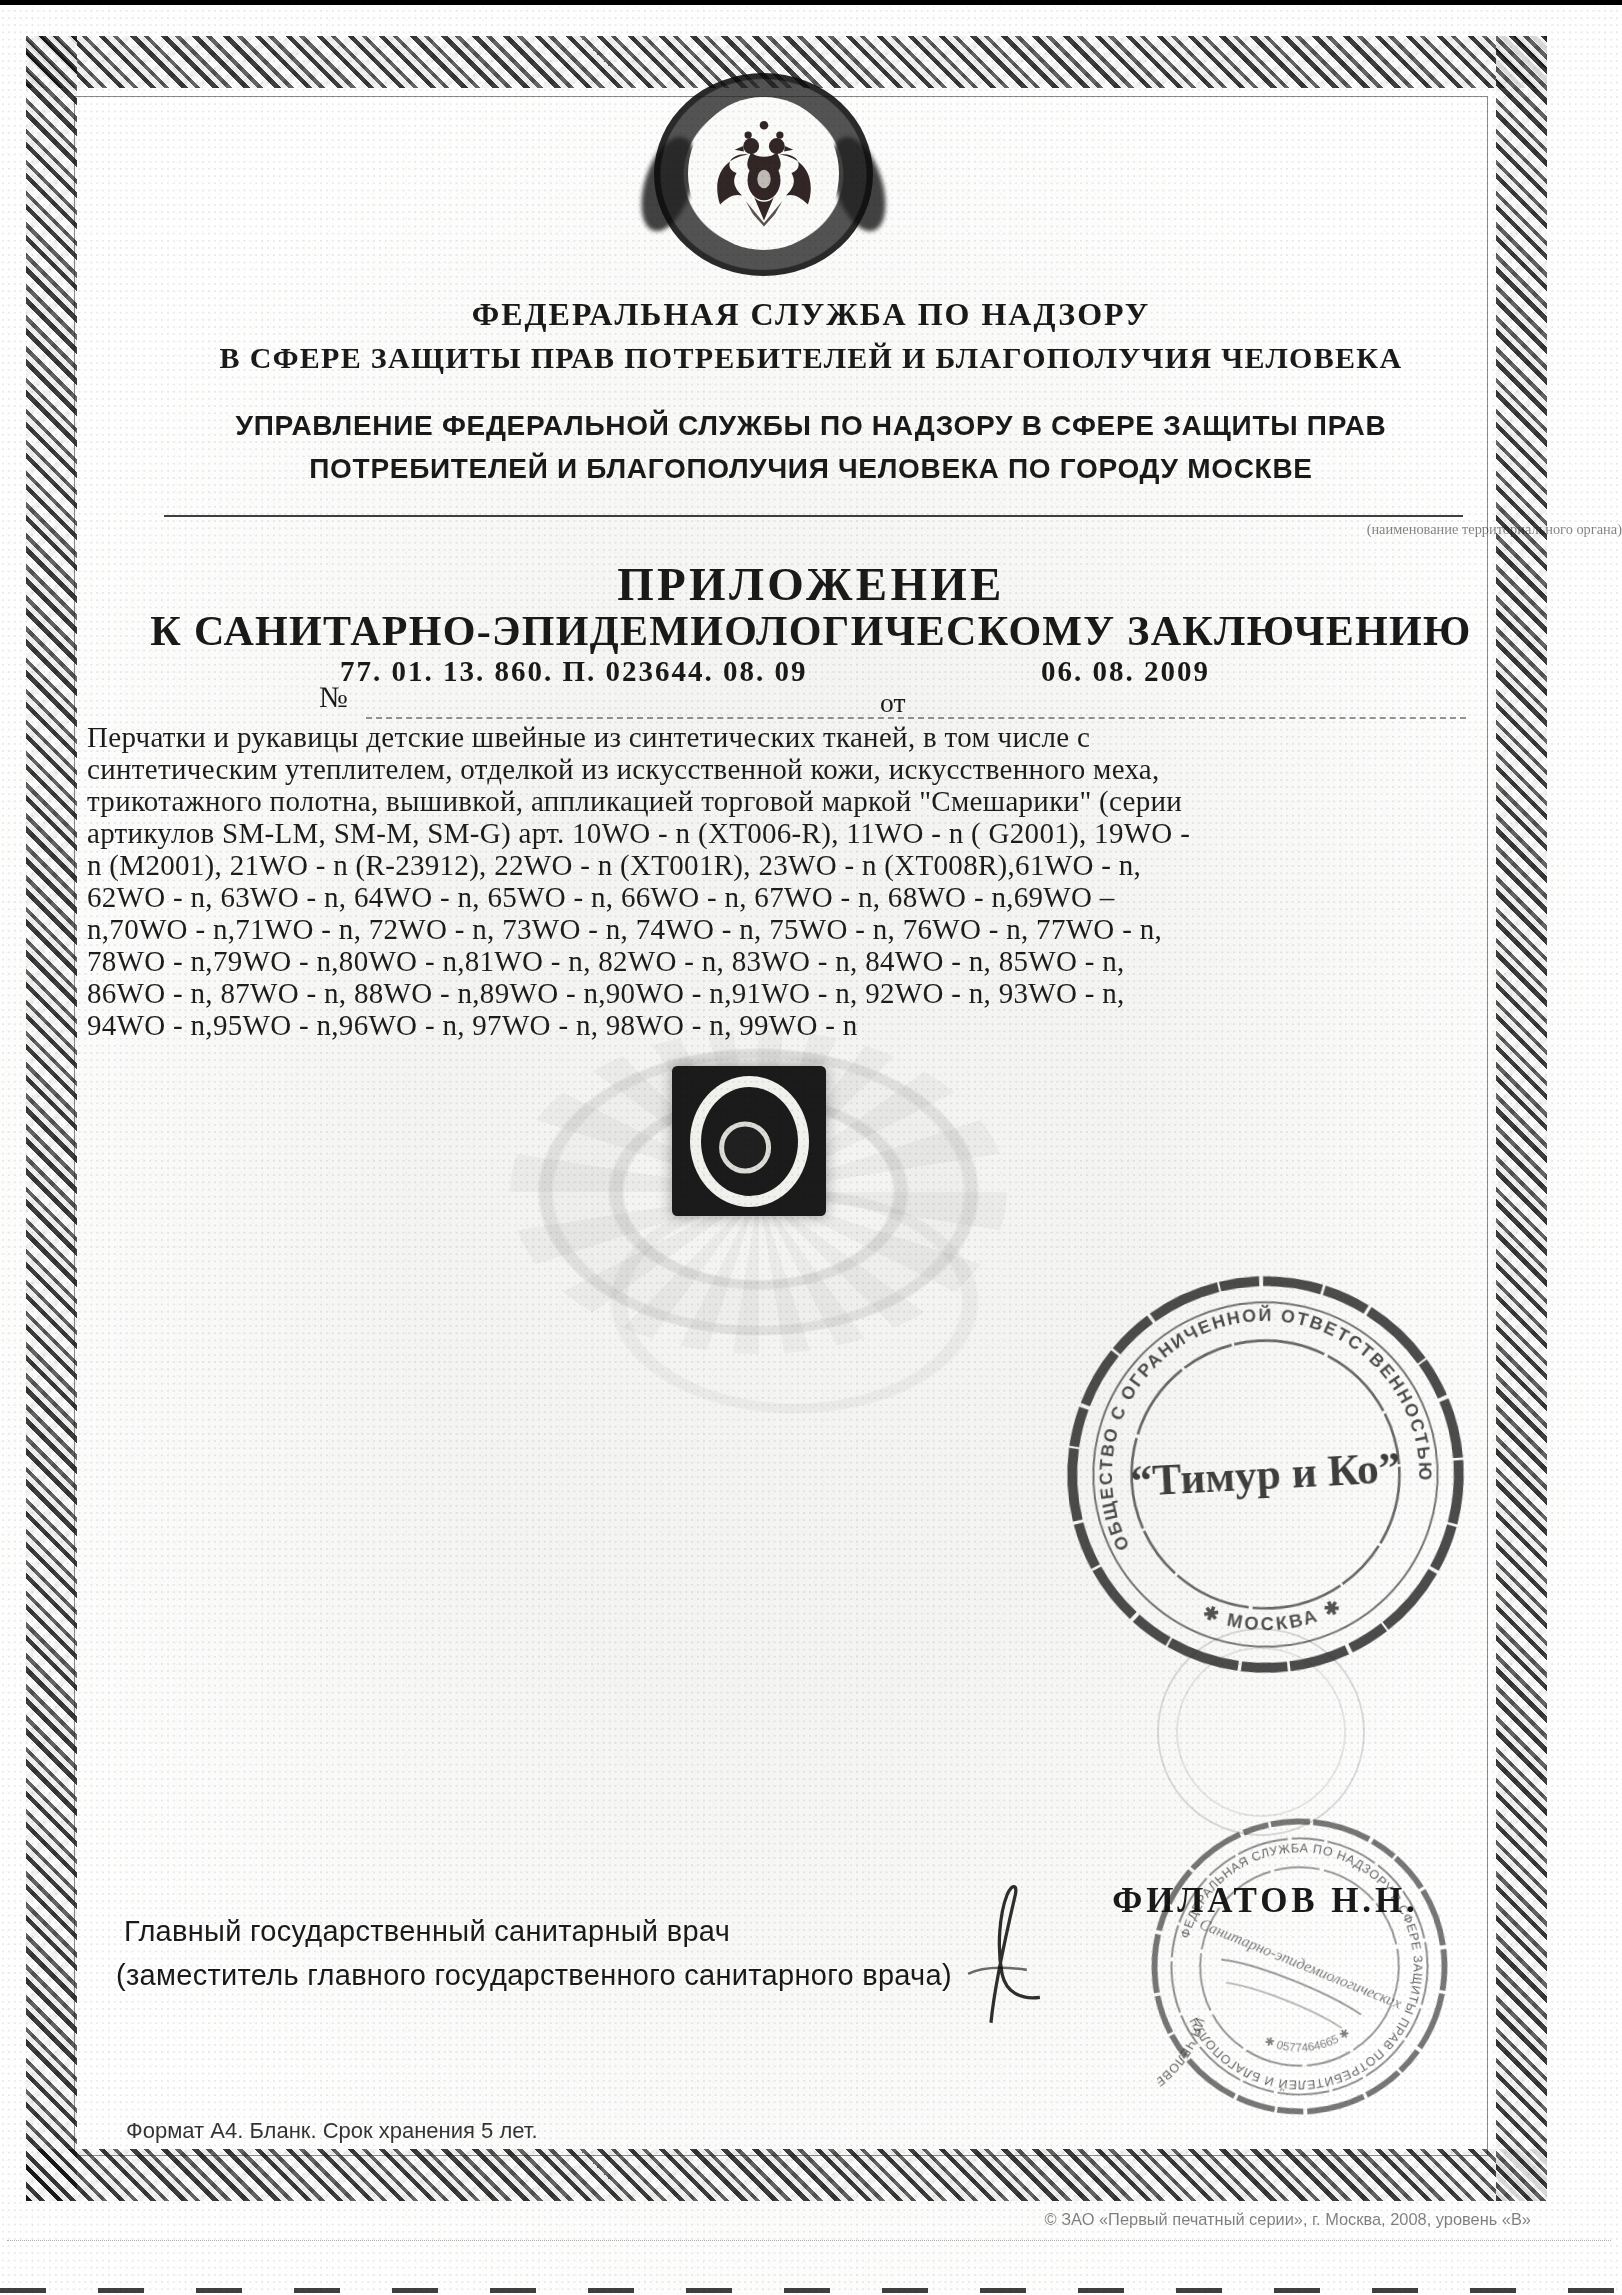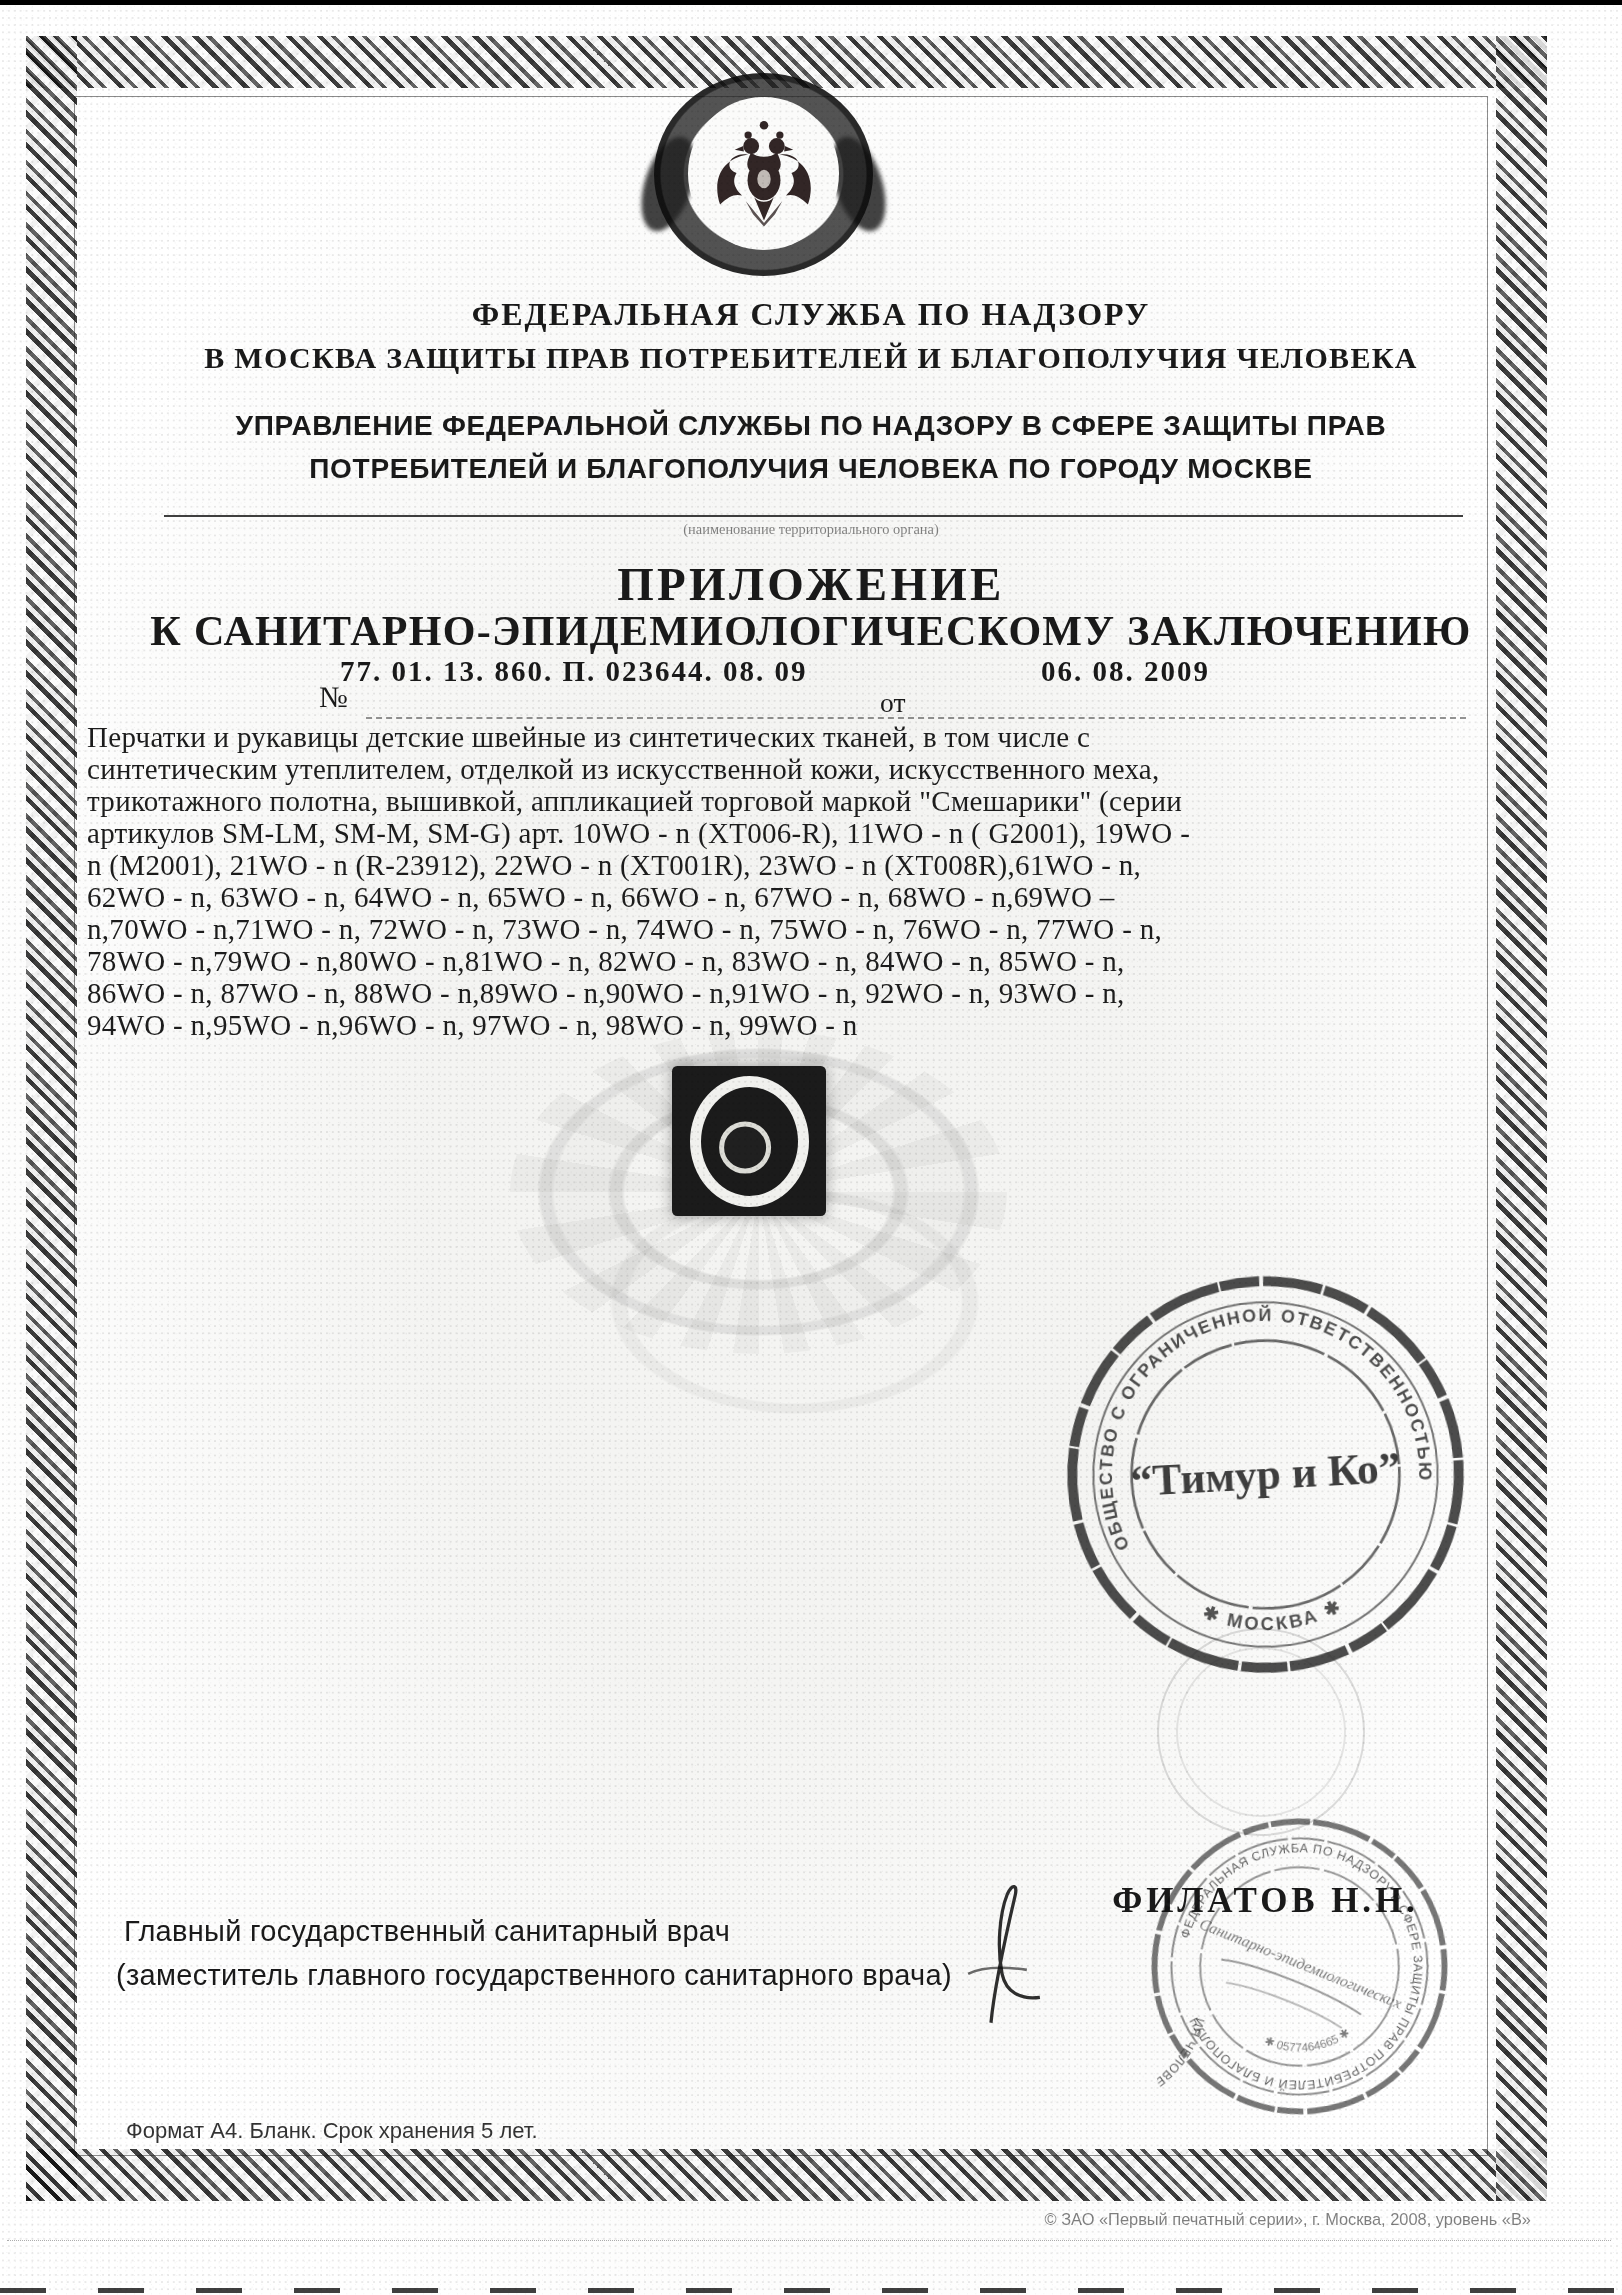--- a/index.html
+++ b/index.html
@@ -42,21 +42,21 @@
   .emblem-oval{position:absolute;left:34px;top:23.6px;right:34px;bottom:26px;background:#fbfbfa;
     border-radius:50%;display:flex;align-items:center;justify-content:center;}
   .eagle{filter:blur(0.4px);opacity:.92;}
   
   .c{position:absolute;left:0;width:1622px;text-align:center;z-index:2;}
   .h1{top:296px;font-size:32px;font-weight:bold;letter-spacing:2px;filter:blur(0.3px);}
   .h2{top:341px;font-size:30px;font-weight:bold;letter-spacing:1.3px;filter:blur(0.3px);}
   .of1{top:410px;font-family:"Liberation Sans",sans-serif;font-size:28px;font-weight:bold;letter-spacing:0.7px;filter:blur(0.3px);}
   .of2{top:453px;font-family:"Liberation Sans",sans-serif;font-size:28px;font-weight:bold;letter-spacing:0.7px;filter:blur(0.3px);}
   .rule{position:absolute;left:164px;top:515px;width:1299px;height:2px;background:rgba(10,10,10,.78);z-index:2;}
-  .org-caption{top:521px;font-size:14.4px;opacity:.55;filter:blur(0.5px);}
+  .org-caption{top:521px;font-size:14.4px;opacity:.55;filter:blur(0.5px);text-align:right;}
   .t1{top:557px;font-size:47px;font-weight:bold;letter-spacing:3.3px;filter:blur(0.4px);}
   .t2{top:607px;font-size:42px;font-weight:bold;letter-spacing:1.3px;filter:blur(0.3px);}
   .num{position:absolute;left:340px;top:655px;font-size:29px;font-weight:bold;letter-spacing:2px;filter:blur(0.3px);z-index:2;}
   .date{position:absolute;left:1041px;top:655px;font-size:29px;font-weight:bold;letter-spacing:2px;filter:blur(0.3px);z-index:2;}
   .no-label{position:absolute;left:319px;top:680px;font-size:30px;z-index:2;}
   .ot-label{position:absolute;left:880px;top:687px;font-size:27.5px;z-index:2;}
   .dashline{position:absolute;left:366px;top:717px;width:1100px;border-top:2px dashed rgba(0,0,0,.42);z-index:2;}
   .body-text{position:absolute;left:87px;top:721px;width:1465px;z-index:2;
     font-size:29px;line-height:32px;letter-spacing:0.3px;color:#1d1d1d;
     white-space:pre-line;filter:blur(0.2px);}
@@ -127,21 +127,21 @@
           <ellipse cx="100" cy="106" rx="27" ry="33"></ellipse>
           <path d="M84,134 L100,172 L116,134 C108,144 92,144 84,134 Z"></path>
           <path d="M70,140 L100,176 L130,140 L118,162 L100,182 L82,162 Z" opacity=".8"></path>
         </g>
         <ellipse cx="100" cy="104" rx="11" ry="15" fill="#d8d2cc" opacity=".85"></ellipse>
       </svg>
     </div>
   </div>
 
   <div class="c h1">ФЕДЕРАЛЬНАЯ СЛУЖБА ПО НАДЗОРУ</div>
-  <div class="c h2">В МОСКВА ЗАЩИТЫ ПРАВ ПОТРЕБИТЕЛЕЙ И БЛАГОПОЛУЧИЯ ЧЕЛОВЕКА</div>
+  <div class="c h2">В СФЕРЕ ЗАЩИТЫ ПРАВ ПОТРЕБИТЕЛЕЙ И БЛАГОПОЛУЧИЯ ЧЕЛОВЕКА</div>
   <div class="c of1">УПРАВЛЕНИЕ ФЕДЕРАЛЬНОЙ СЛУЖБЫ ПО НАДЗОРУ В СФЕРЕ ЗАЩИТЫ ПРАВ</div>
   <div class="c of2">ПОТРЕБИТЕЛЕЙ И БЛАГОПОЛУЧИЯ ЧЕЛОВЕКА ПО ГОРОДУ МОСКВЕ</div>
   <div class="rule"></div>
   <div class="c org-caption">(наименование территориального органа)</div>
 
   <div class="c t2">К САНИТАРНО-ЭПИДЕМИОЛОГИЧЕСКОМУ ЗАКЛЮЧЕНИЮ</div>
   <div class="c t1">ПРИЛОЖЕНИЕ</div>
 
   <div class="num">77. 01. 13. 860. П. 023644. 08. 09</div>
   <div class="date">06. 08. 2009</div>

